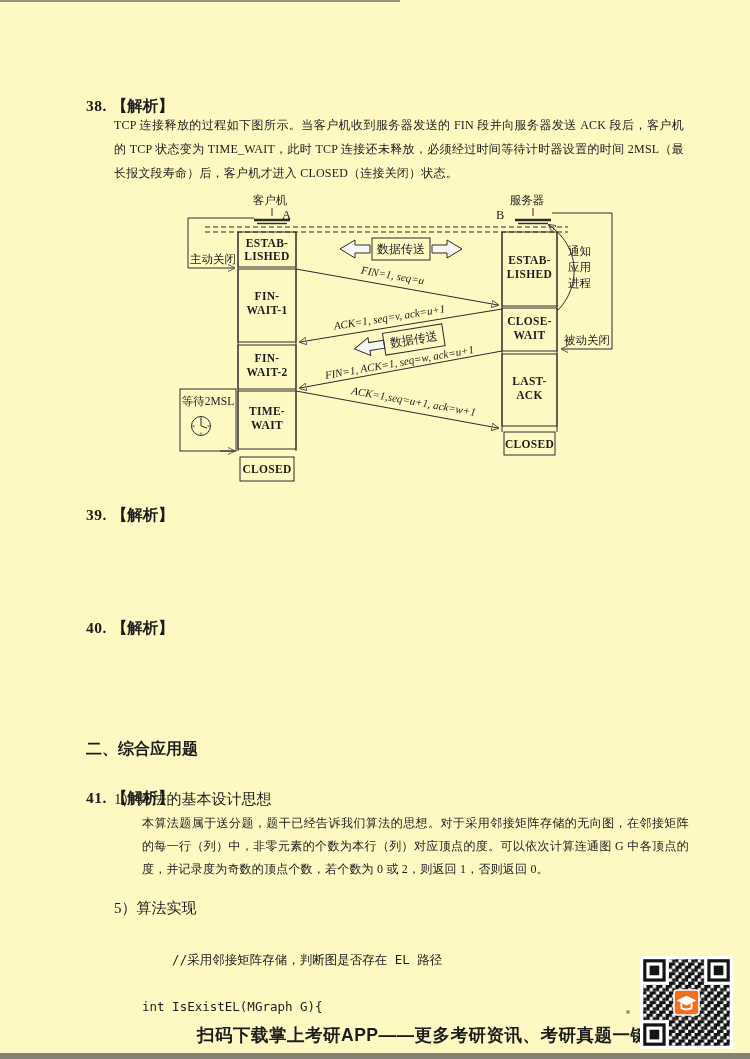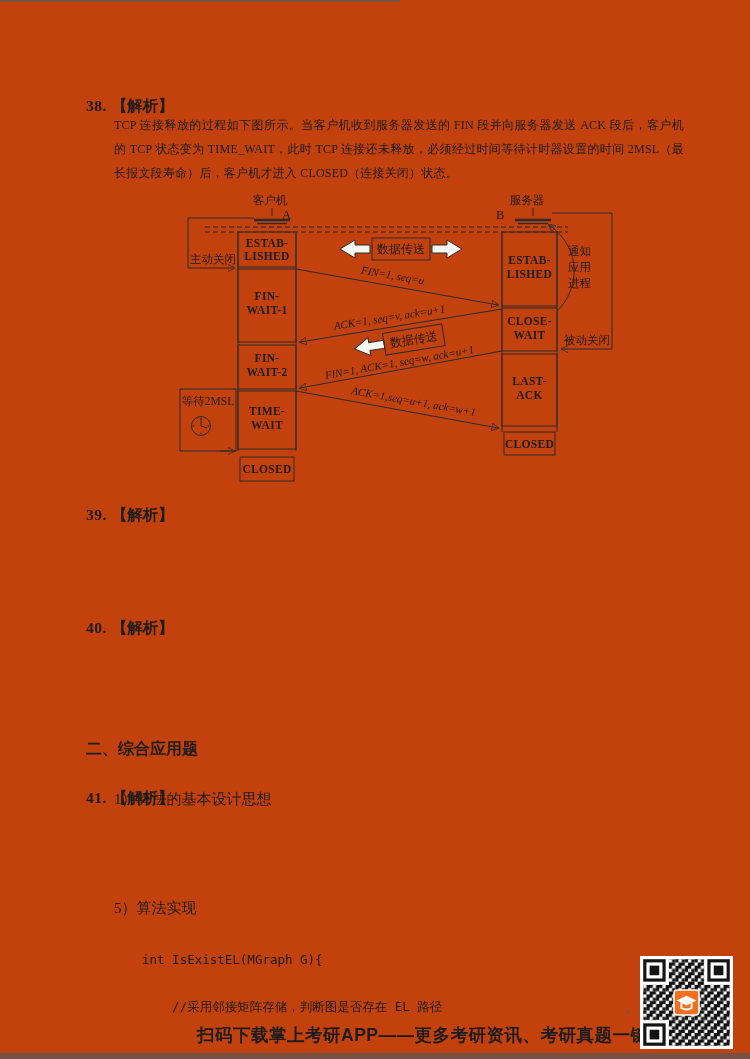--- a/index.html
+++ b/index.html
@@ -1,16 +1,16 @@
 <!DOCTYPE html>
 <html><head>
 <meta charset="utf-8">
 <style>
   html,body{margin:0;padding:0;background:#dddcd8;}
-  .page{position:relative;width:750px;height:1059px;background:#c2410c;overflow:hidden;
+  .page{position:relative;width:750px;height:1059px;background:#fef9c3;overflow:hidden;
         font-family:"Liberation Serif","DejaVu Serif",serif;color:#1c1c1c;}
   .qhead{position:absolute;left:86px;font-size:15.5px;font-weight:bold;white-space:nowrap;}
   .qnum{font-family:"Liberation Serif","DejaVu Serif",serif;letter-spacing:.5px;}
   .qtag{font-family:"Liberation Sans","DejaVu Sans",sans-serif;margin-left:1px;}
   .para{position:absolute;font-size:12px;line-height:24px;text-align:justify;
         text-justify:inter-character;letter-spacing:.2px;}
   .sec-title{position:absolute;left:86px;top:739px;font-size:16px;font-weight:bold;
         font-family:"Liberation Sans","DejaVu Sans",sans-serif;}
   .part-label{position:absolute;left:114px;font-size:15px;white-space:nowrap;}
   .code{position:absolute;left:142px;top:921px;font-family:"DejaVu Sans Mono","Liberation Mono",monospace;
@@ -187,24 +187,25 @@
     <span class="qtag">【解析】</span>
   </div>
 
   <div class="sec-title">二、综合应用题</div>
 
   <div class="qhead" style="top:768px;margin-top:20px;">
     <span class="qnum">41.</span>
     <span class="qtag">【解析】</span>
   </div>
   <div class="part-label" style="top:790px;">1）算法的基本设计思想</div>
+  <div class="para" style="left:142px;top:812px;width:547px;line-height:23px;">本算法题属于送分题，题干已经告诉我们算法的思想。对于采用邻接矩阵存储的无向图，在邻接矩阵的每一行（列）中，非零元素的个数为本行（列）对应顶点的度。可以依次计算连通图 G 中各顶点的度，并记录度为奇数的顶点个数，若个数为 0 或 2，则返回 1，否则返回 0。</div>
   <div class="part-label" style="top:899px;">5）算法实现</div>
   <div class="code">
+    <div>    //采用邻接矩阵存储，判断图是否存在 EL 路径</div>
     <div>int IsExistEL(MGraph G){</div>
-    <div>    //采用邻接矩阵存储，判断图是否存在 EL 路径</div>
     
   </div>
 
   <div class="footer-text">扫码下载掌上考研APP——更多考研资讯、考研真题一键获取</div>
 
   <svg width="95" height="93" viewBox="0 0 29 29" style="position:absolute;left:639px;top:956px;">
     <defs>
       <pattern id="qrp" width="3" height="3" patternUnits="userSpaceOnUse">
         <rect width="3" height="3" fill="#fff"></rect>
         <rect x="0" y="0" width="1" height="1" fill="#141414"></rect>

